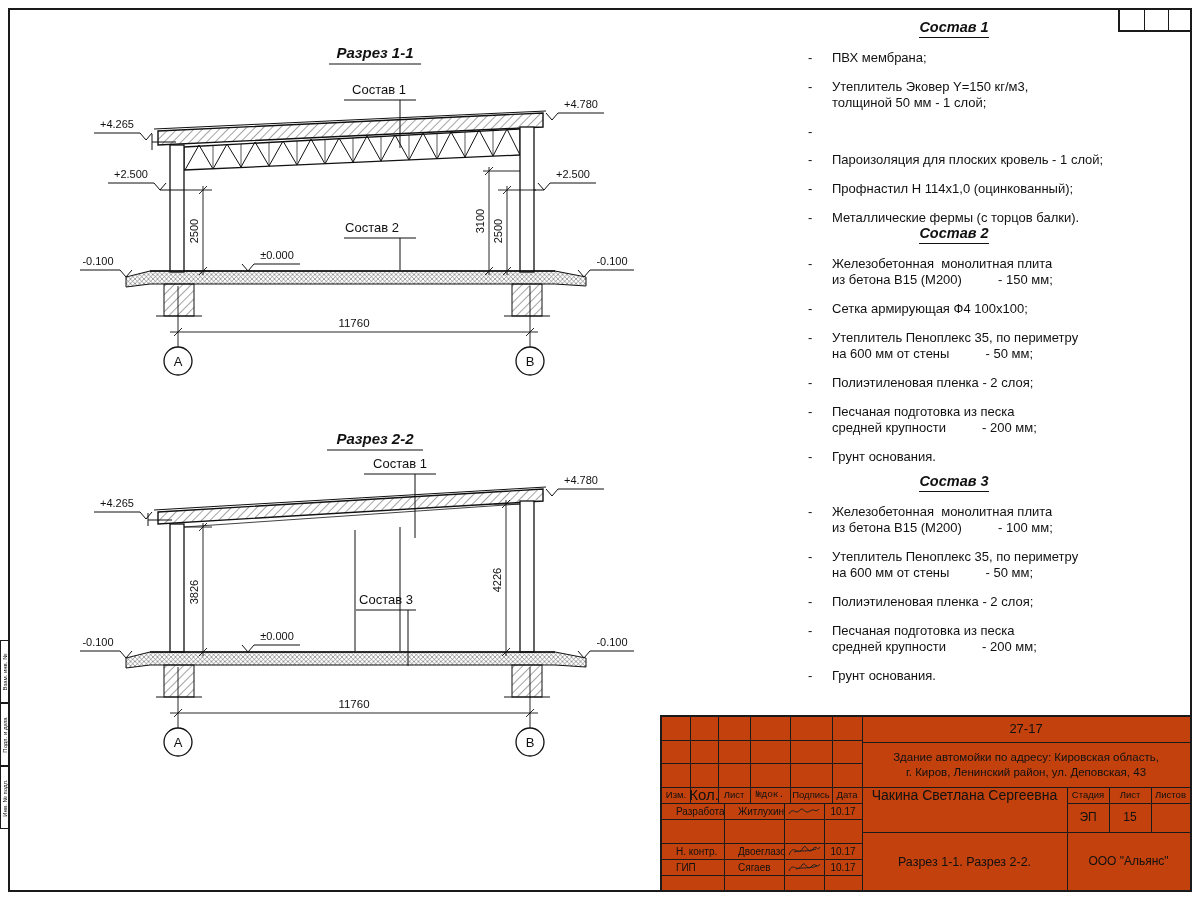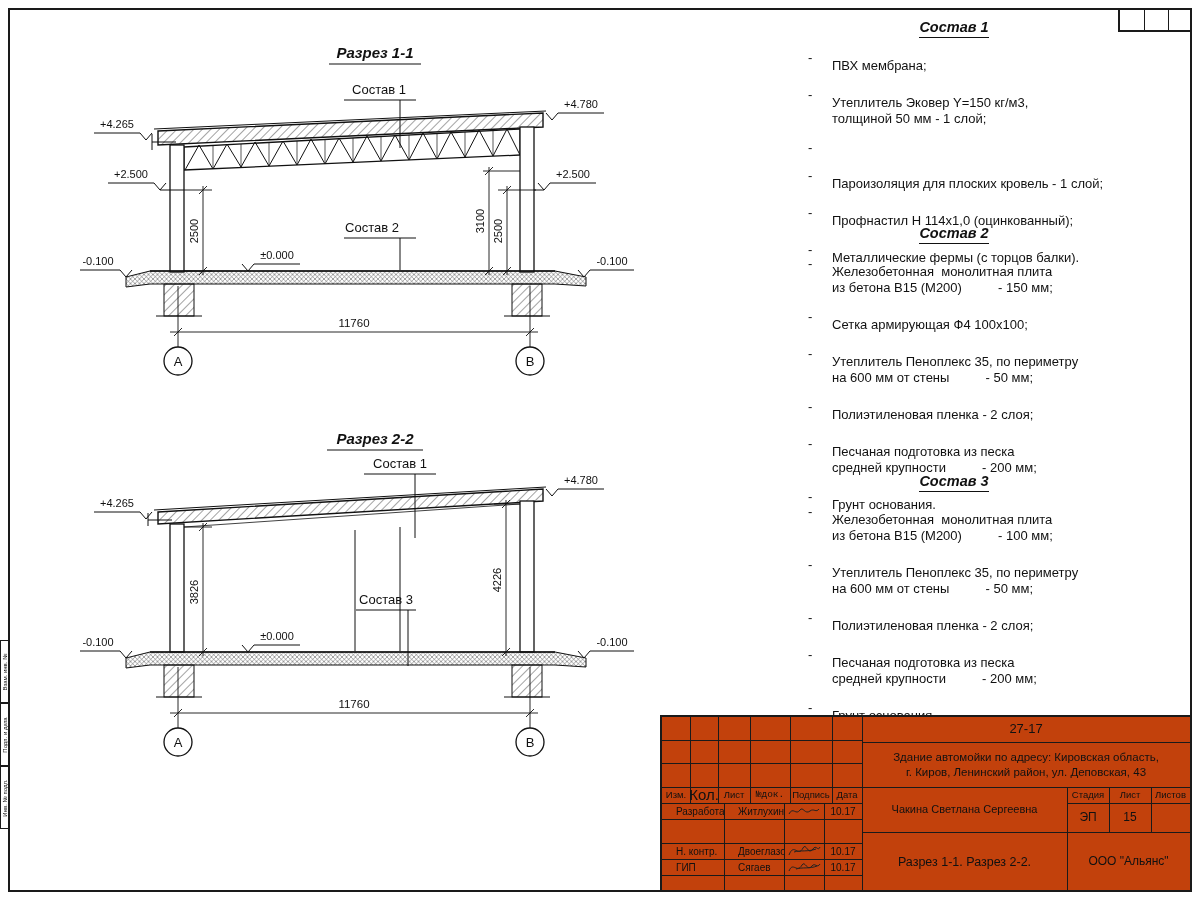--- a/index.html
+++ b/index.html
@@ -8,21 +8,21 @@
   .frame { position:absolute; left:8px; top:8px; width:1184px; height:884px; border:2px solid #1a1a1a; }
   svg text { font-family:"Liberation Sans", sans-serif; fill:#111; }
   .sec-svg { position:absolute; }
   .notes { position:absolute; left:180px; top:820px; font-size:13.5px; line-height:22px; }
   
   .comp-block { position:absolute; width:352px; }
   .comp-title-wrap { text-align:center; margin-bottom:12px; padding-right:56px; }
   .comp-title { display:inline-block; font-weight:bold; font-style:italic; font-size:14.5px; border-bottom:1.5px solid #111; padding-bottom:2px; }
   .comp-item { display:flex; margin-bottom:13px; }
   .comp-item .dash { width:26px; flex:none; padding-left:2px; font-size:13px; }
-  .comp-item .itxt { white-space:pre-wrap; font-size:13px; line-height:16px;margin-top:8px; }
+  .comp-item .itxt { white-space:pre-wrap; font-size:13px; line-height:16px; }
   
   .tb { position:absolute; left:660px; top:715px; width:532px; height:177px; border:2px solid #1a1a1a; background:#c2410c; }
   .vl, .hl { position:absolute; background:#1a1a1a; }
   .vl { width:1px; } .hl { height:1px; }
   .tlc { position:absolute; display:flex; align-items:center; justify-content:center; text-align:center; white-space:pre-line; font-size:10px; line-height:1.3; overflow:hidden; }
   .tlc.left { justify-content:flex-start; padding-left:14px; text-align:left; }
   
   .edge-box { position:absolute; left:0; width:9px; border:1px solid #1a1a1a; background:#fff; }
   .edge-label { position:absolute; left:-27px; top:27px; width:62px; height:8px; transform:rotate(-90deg); font-size:6px; line-height:8px; text-align:center; white-space:nowrap; }
   
@@ -446,21 +446,21 @@
 
     <div class="tlc left" style="left:0;top:142px;width:62px;height:16px;">ГИП</div>
     <div class="tlc left" style="left:62px;top:142px;width:60px;height:16px;">Сягаев</div>
     <div class="tlc" style="left:122px;top:140px;width:40px;height:20px;">
       <svg width="36" height="18" viewBox="0 0 36 18">
           <path d="M3,13 C7,3 11,16 16,7 C19,2 21,14 26,8 C29,4 31,11 34,6 M10,11 C16,9 24,11 31,8" fill="none" stroke="#222" stroke-width="1"></path>
         </svg>
     </div>
     <div class="tlc" style="left:162px;top:142px;width:38px;height:16px;">10.17</div>
 
-    <div class="tlc" style="left:200px;top:70px;width:205px;height:45px;font-size:11px;">Чакина Светлана Сергеевна</div>
+    <div class="tlc" style="left:200px;top:56px;width:205px;height:45px;font-size:14px;">Чакина Светлана Сергеевна</div>
 
     <div class="tlc" style="left:405px;top:70px;width:42px;height:16px;font-size:9.5px;">Стадия</div>
     <div class="tlc" style="left:447px;top:70px;width:42px;height:16px;font-size:9.5px;">Лист</div>
     <div class="tlc" style="left:489px;top:70px;width:39px;height:16px;font-size:9.5px;">Листов</div>
     <div class="tlc" style="left:405px;top:86px;width:42px;height:29px;font-size:12px;">ЭП</div>
     <div class="tlc" style="left:447px;top:86px;width:42px;height:29px;font-size:12px;">15</div>
     <div class="tlc" style="left:489px;top:86px;width:39px;height:29px;font-size:12px;"></div>
 
     <div class="tlc" style="left:200px;top:115px;width:205px;height:60px;font-size:12.5px;">Разрез 1-1. Разрез 2-2.</div>
     <div class="tlc" style="left:405px;top:115px;width:123px;height:60px;font-size:12px;">ООО "Альянс"</div>

